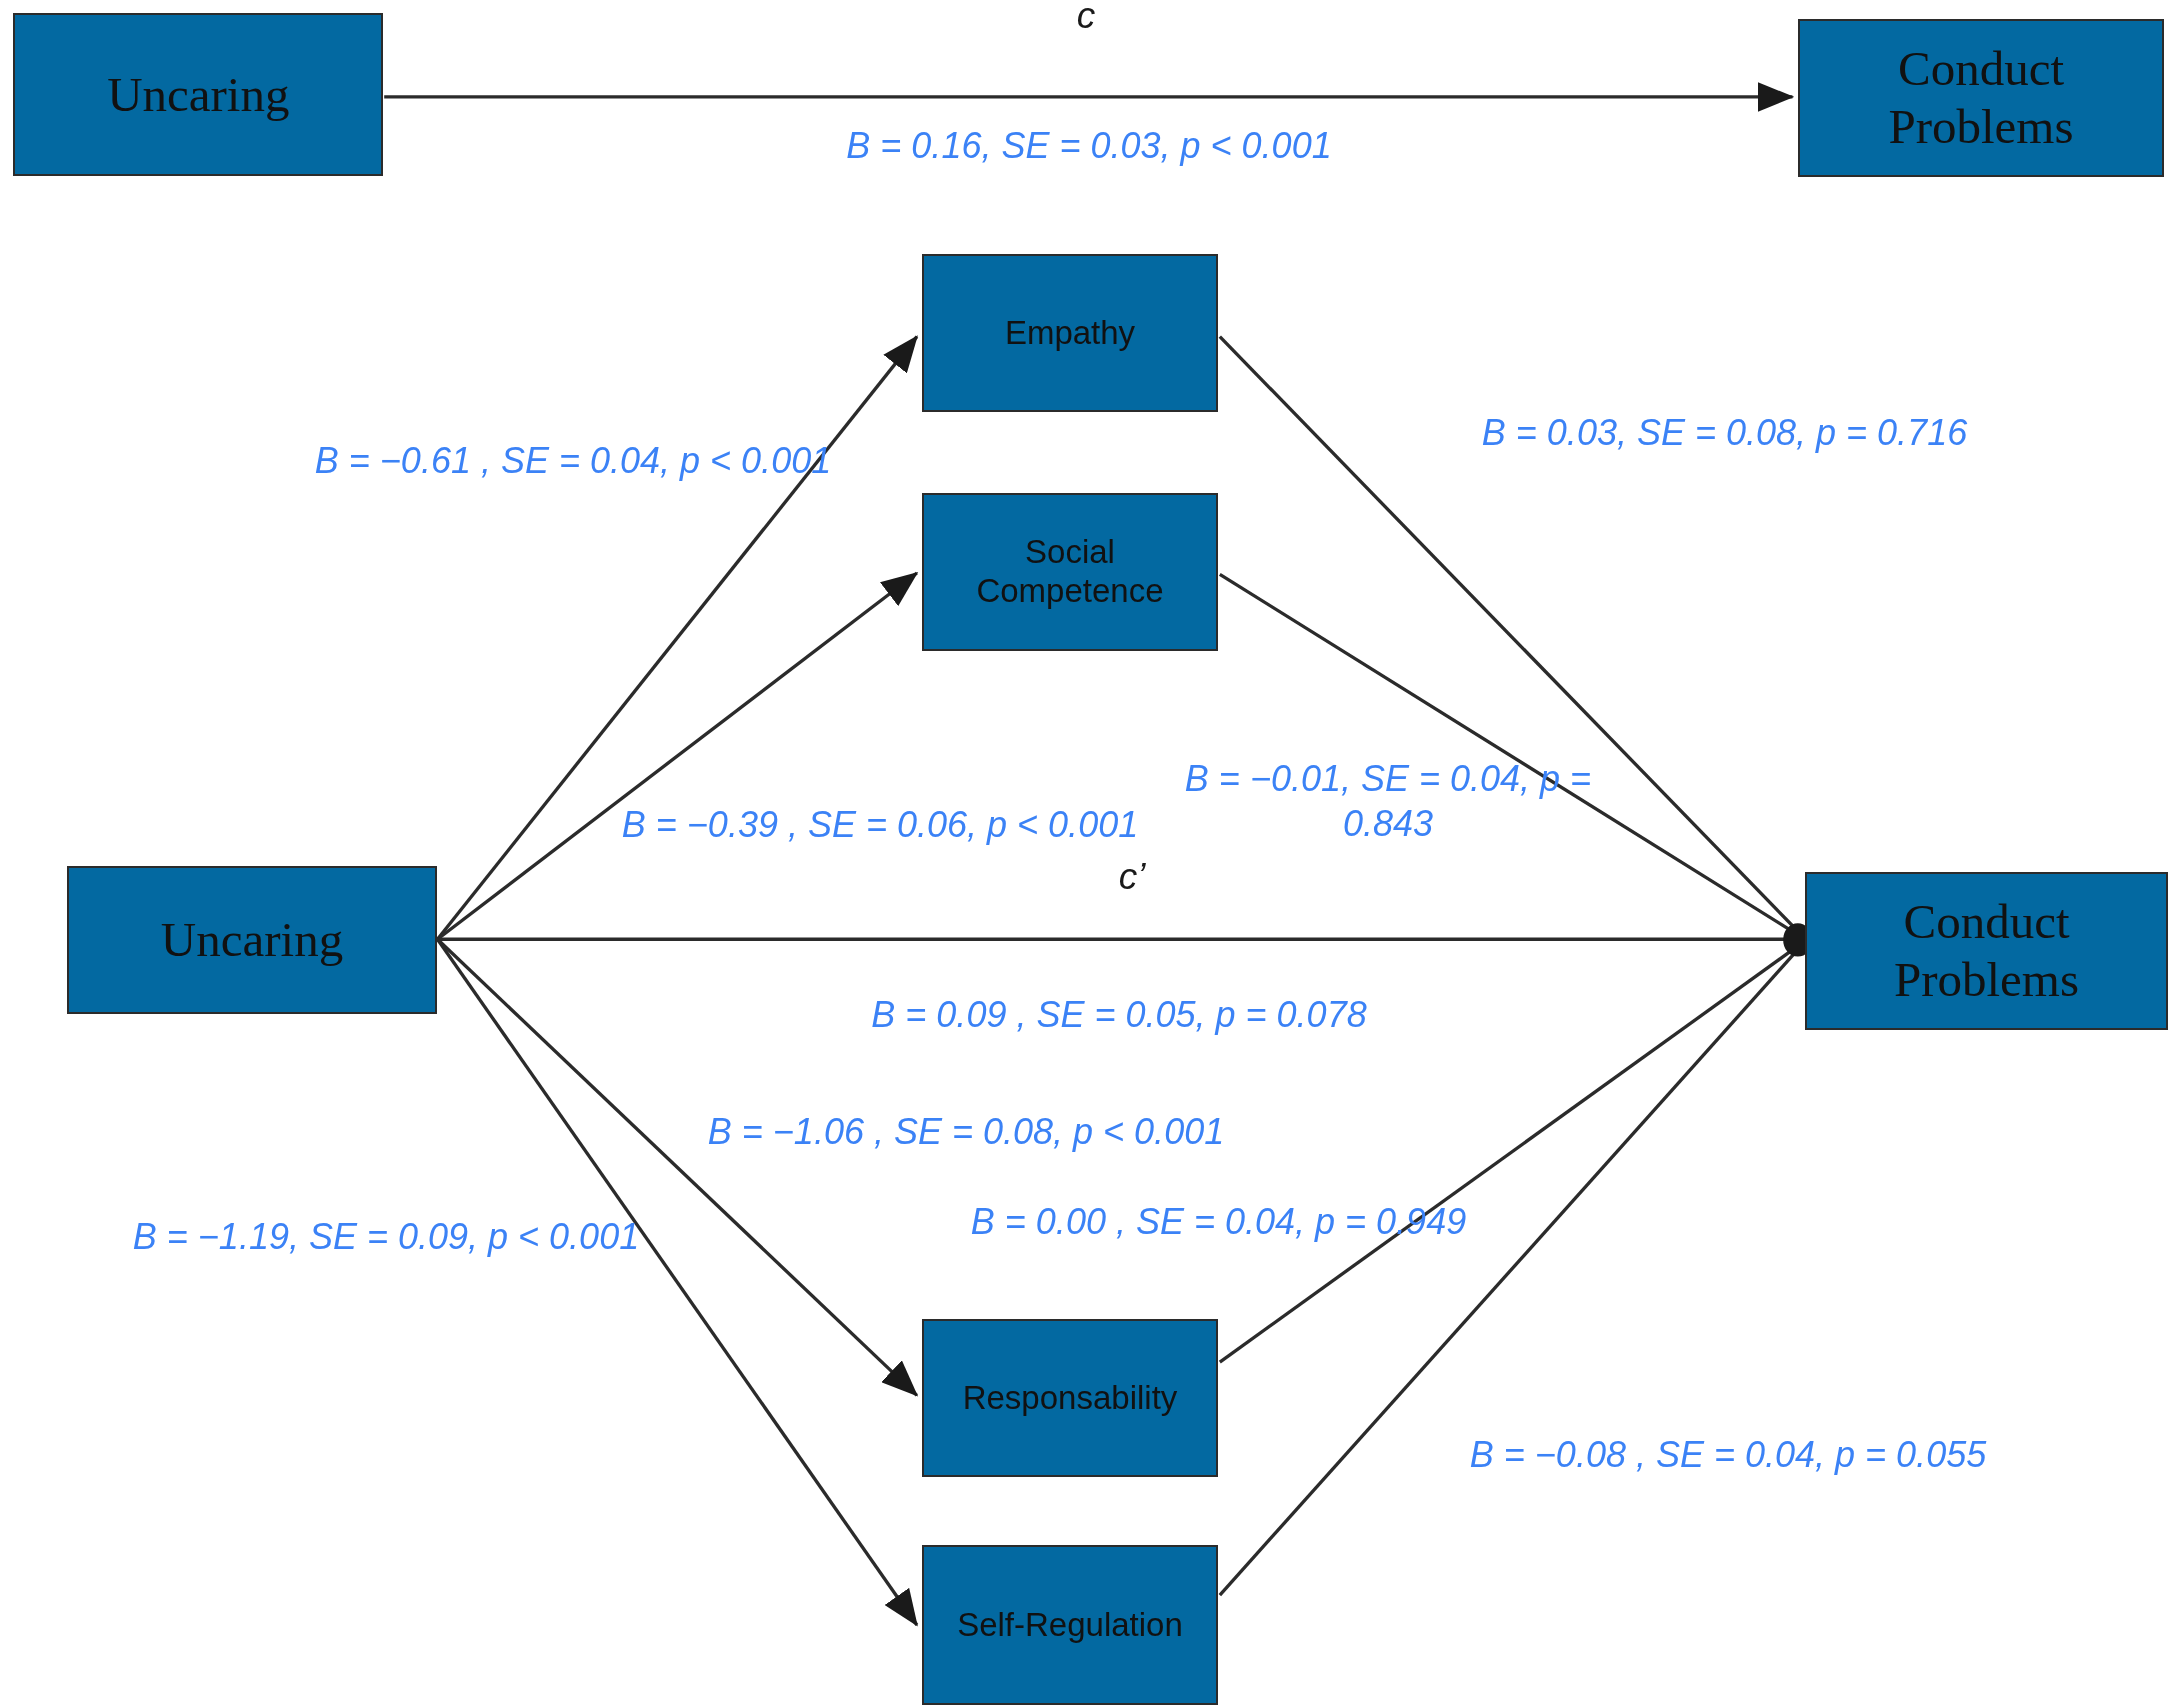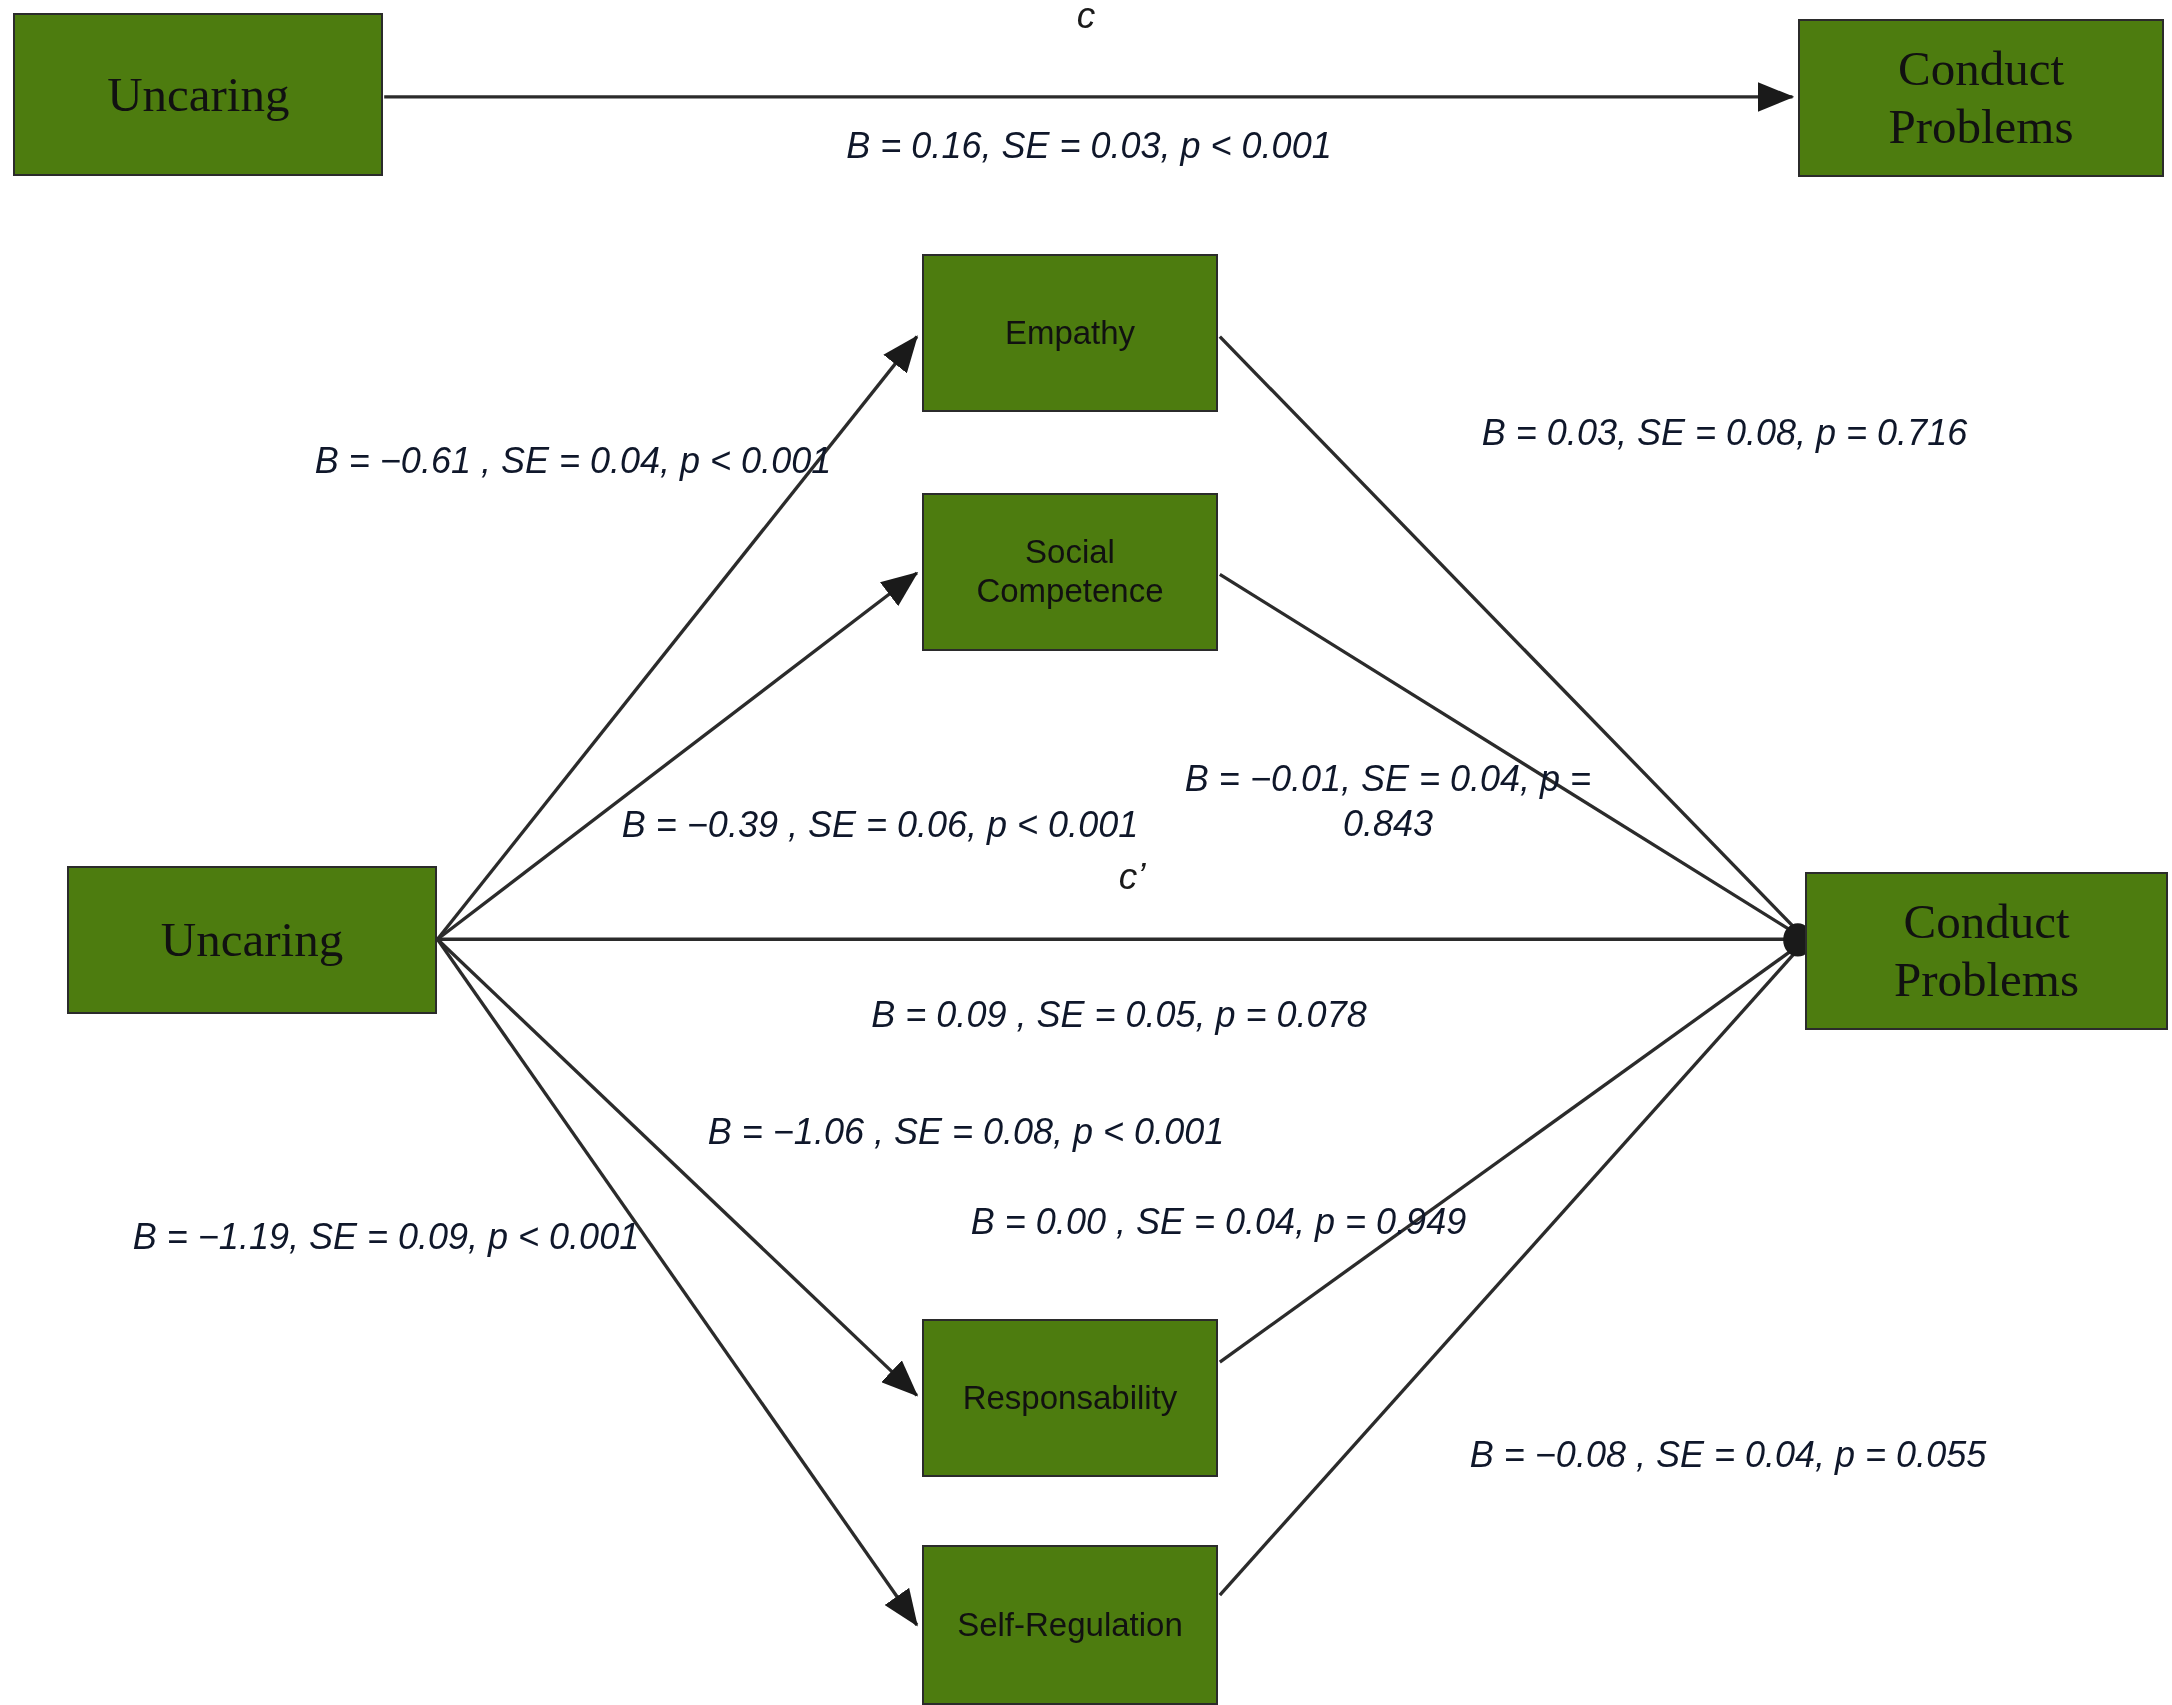--- a/index.html
+++ b/index.html
@@ -20,42 +20,42 @@
     position: absolute;
     top: 0;
     left: 0;
     width: 2172px;
     height: 1706px;
   }
   .node-box {
     position: absolute;
     box-sizing: border-box;
     border: 2.7px solid #2b2b2b;
-    background: #4d7c0f;
+    background: #0369a1;
     display: flex;
     align-items: center;
     justify-content: center;
     text-align: left;
     line-height: 1.18;
   }
   .node-serif {
     font-family: "Liberation Serif", serif;
     font-size: 49px;
     color: #111111;
   }
   .node-sans {
     font-family: "Liberation Sans", sans-serif;
     font-size: 33px;
     color: #111111;
   }
   .edge-label {
     position: absolute;
     font-family: "Liberation Sans", sans-serif;
     font-size: 36px;
-    color: #0f172a;
+    color: #3b82f6;
     white-space: pre;
     text-align: center;
     line-height: 1.25;
   }
   .edge-label.wrapped {
     white-space: normal;
   }
   .path-name {
     position: absolute;
     font-family: "Liberation Sans", sans-serif;

